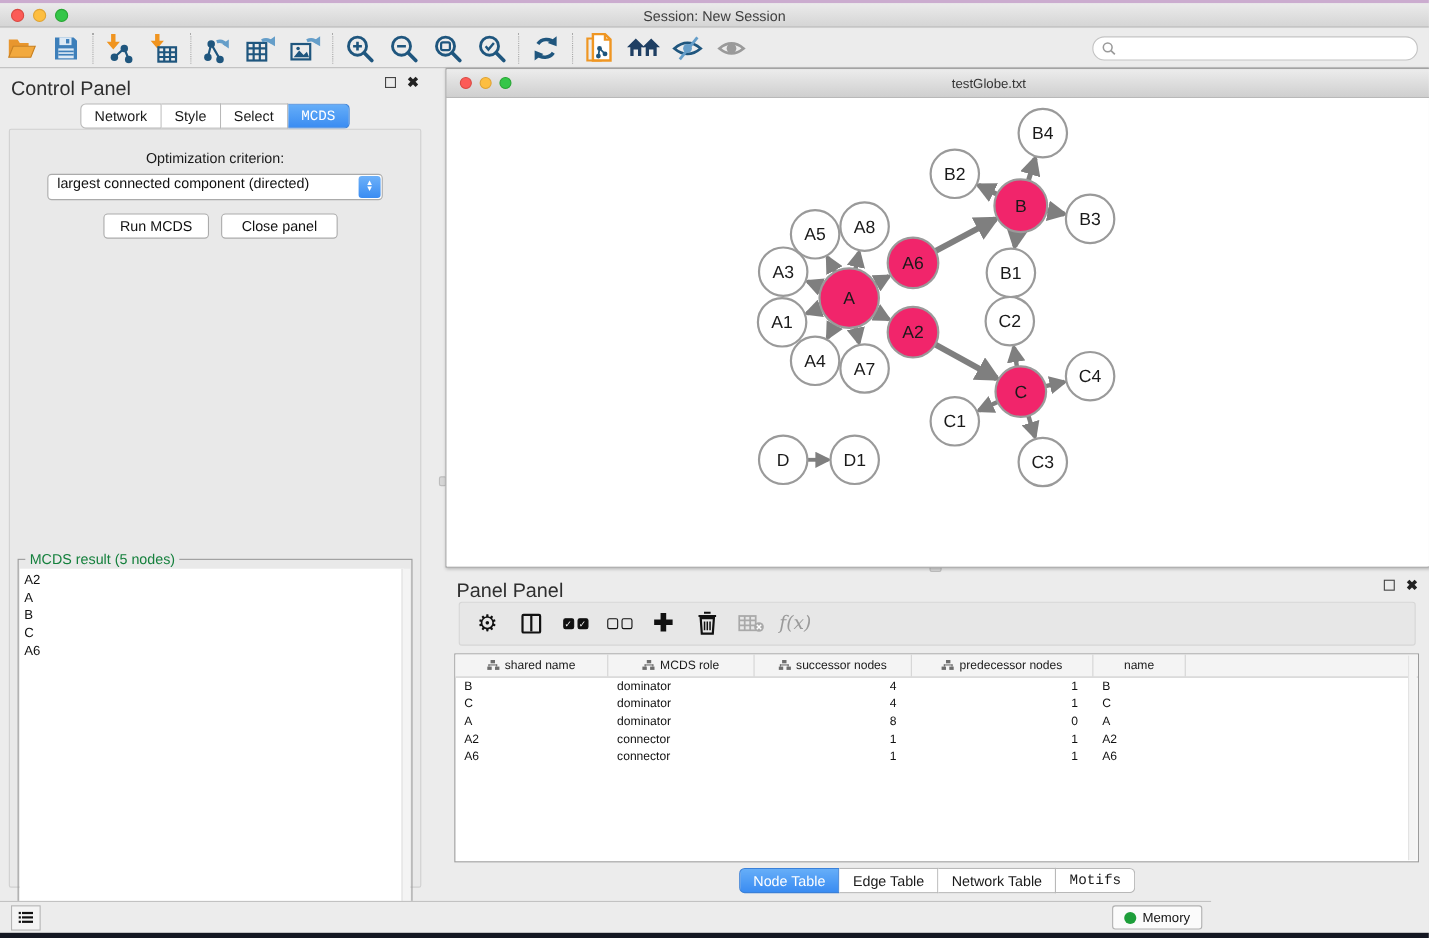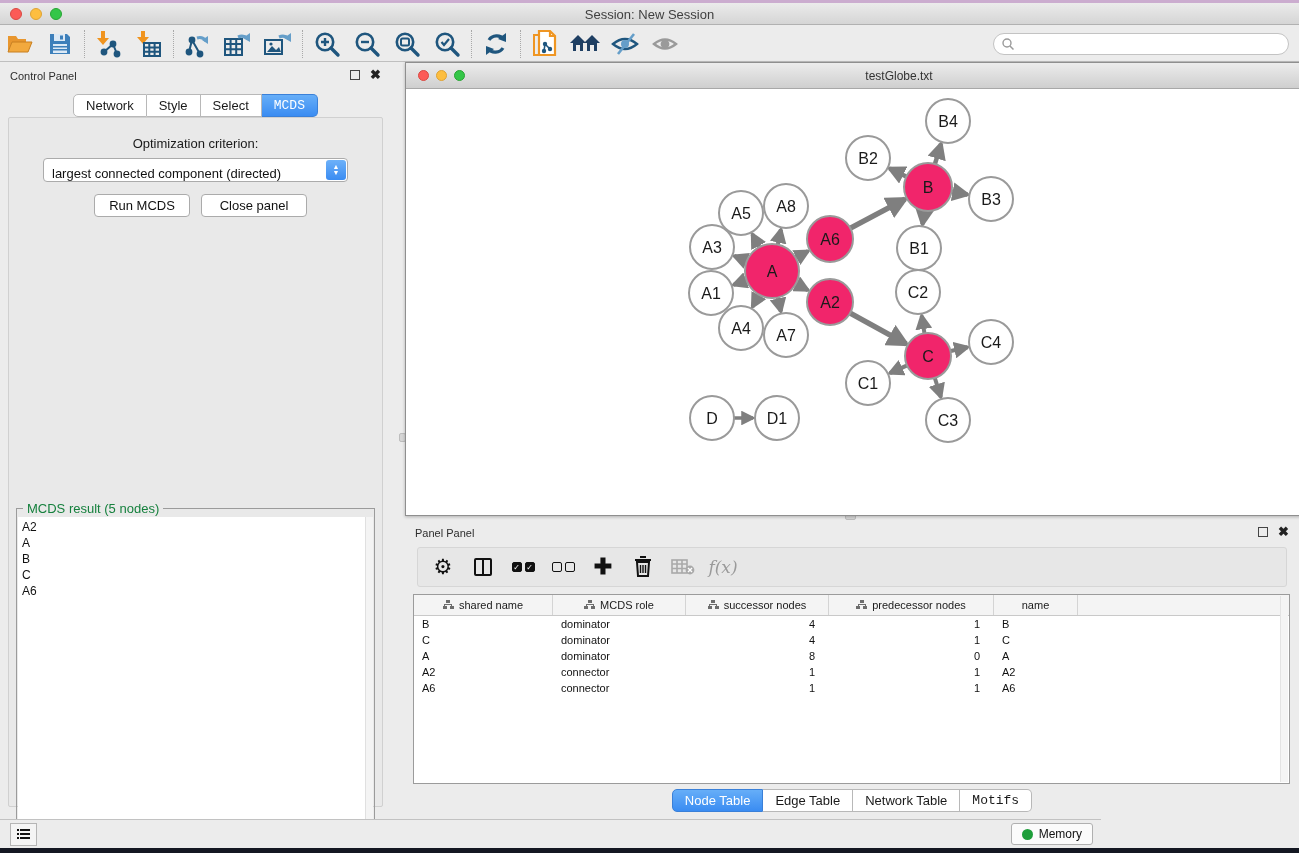--- a/index.html
+++ b/index.html
@@ -25,35 +25,35 @@
   #toolbar { position:absolute; left:0; top:26px; width:1299px; height:36px; background:#ececec;
     border-bottom:1px solid #bfbfbf; display:flex; align-items:center; }
   .tbi { width:40px; height:32px; display:flex; align-items:center; justify-content:center; }
   .tb-sep { width:1px; height:28px; margin:0 4px; border-left:1px dotted #a9a9a9; }
   #toolbar-search { position:absolute; right:10px; top:7px; width:296px; height:22px; background:#fff;
     border:1px solid #c3c3c3; border-radius:11px; display:flex; align-items:center; padding-left:7px; }
   #toolbar-search input { border:none; outline:none; flex:1; font-size:12px; background:transparent; height:18px; }
 
   
   #control-panel { position:absolute; left:0; top:64px; width:391px; height:750px; }
-  .panel-head { position:absolute; left:10px; top:6px; font-size:11px; color:#2e2e2e; }
+  .panel-head { position:absolute; left:10px; top:6px; font-size:18px; color:#2e2e2e; }
   .panel-icons { position:absolute; right:10px; top:6px; display:flex; gap:10px; align-items:center; }
   .float-ic { width:10px; height:10px; border:1.5px solid #444; }
   .close-ic { font-size:13px; font-weight:bold; color:#222; line-height:10px; }
   #cp-tabs { position:absolute; left:0; top:30px; width:100%; display:flex; justify-content:center; }
   .seg-tab { font-size:13px; padding:3px 12px; background:#fff; border:1px solid #b8b8b8; border-left:none;
     color:#1a1a1a; }
   .seg-tab:first-child { border-left:1px solid #b8b8b8; border-radius:5px 0 0 5px; }
   .seg-tab:last-child { border-radius:0 5px 5px 0;font-family:Liberation Mono, monospace; }
   .seg-tab.active { background:linear-gradient(#66aef8,#3a8cf2); border-color:#3a80d8; color:#fff; }
   #cp-body { position:absolute; left:8px; top:53px; width:375px; height:690px; background:#e9e9e9;
     border:1px solid #d0d0d0; border-radius:2px; }
   #opt-label { position:absolute; width:100%; text-align:center; top:18px; font-size:13px; color:#1a1a1a; }
   #criterion { position:absolute; left:34px; top:40px; width:305px; height:24px; background:#fff;
-    border:1px solid #ababab; border-radius:4px; font-size:13px; display:flex; align-items:flex-end; padding-left:8px; color:#111; }
+    border:1px solid #ababab; border-radius:4px; font-size:13px; display:flex; align-items:flex-start; padding-left:8px; color:#111; }
   #criterion .stepper { position:absolute; right:1px; top:1px; width:20px; height:20px; border-radius:3px;
     background:linear-gradient(#6db1f9,#3a8cf2); display:flex; flex-direction:column; align-items:center; justify-content:center; color:#fff; }
   #criterion .stepper span { font-size:7px; line-height:6px; }
   .cp-btn { position:absolute; top:76px; height:23px; background:#fff; border:1px solid #ababab; border-radius:4px;
     font-size:13px; color:#111; display:flex; align-items:center; justify-content:center; }
   #run-btn { left:85px; width:96px; }
   #closep-btn { left:192px; width:106px; }
   #mcds-group { position:absolute; left:7px; top:390px; width:359px; height:338px; border:1px solid #9b9b9b; }
   #mcds-group .gtitle { position:absolute; left:6px; top:-8px; background:#e9e9e9; padding:0 4px; font-size:13px; color:#15803d; }
   #mcds-list { position:absolute; left:1px; top:8px; width:349px; height:328px; background:#fff; font-size:12px;

